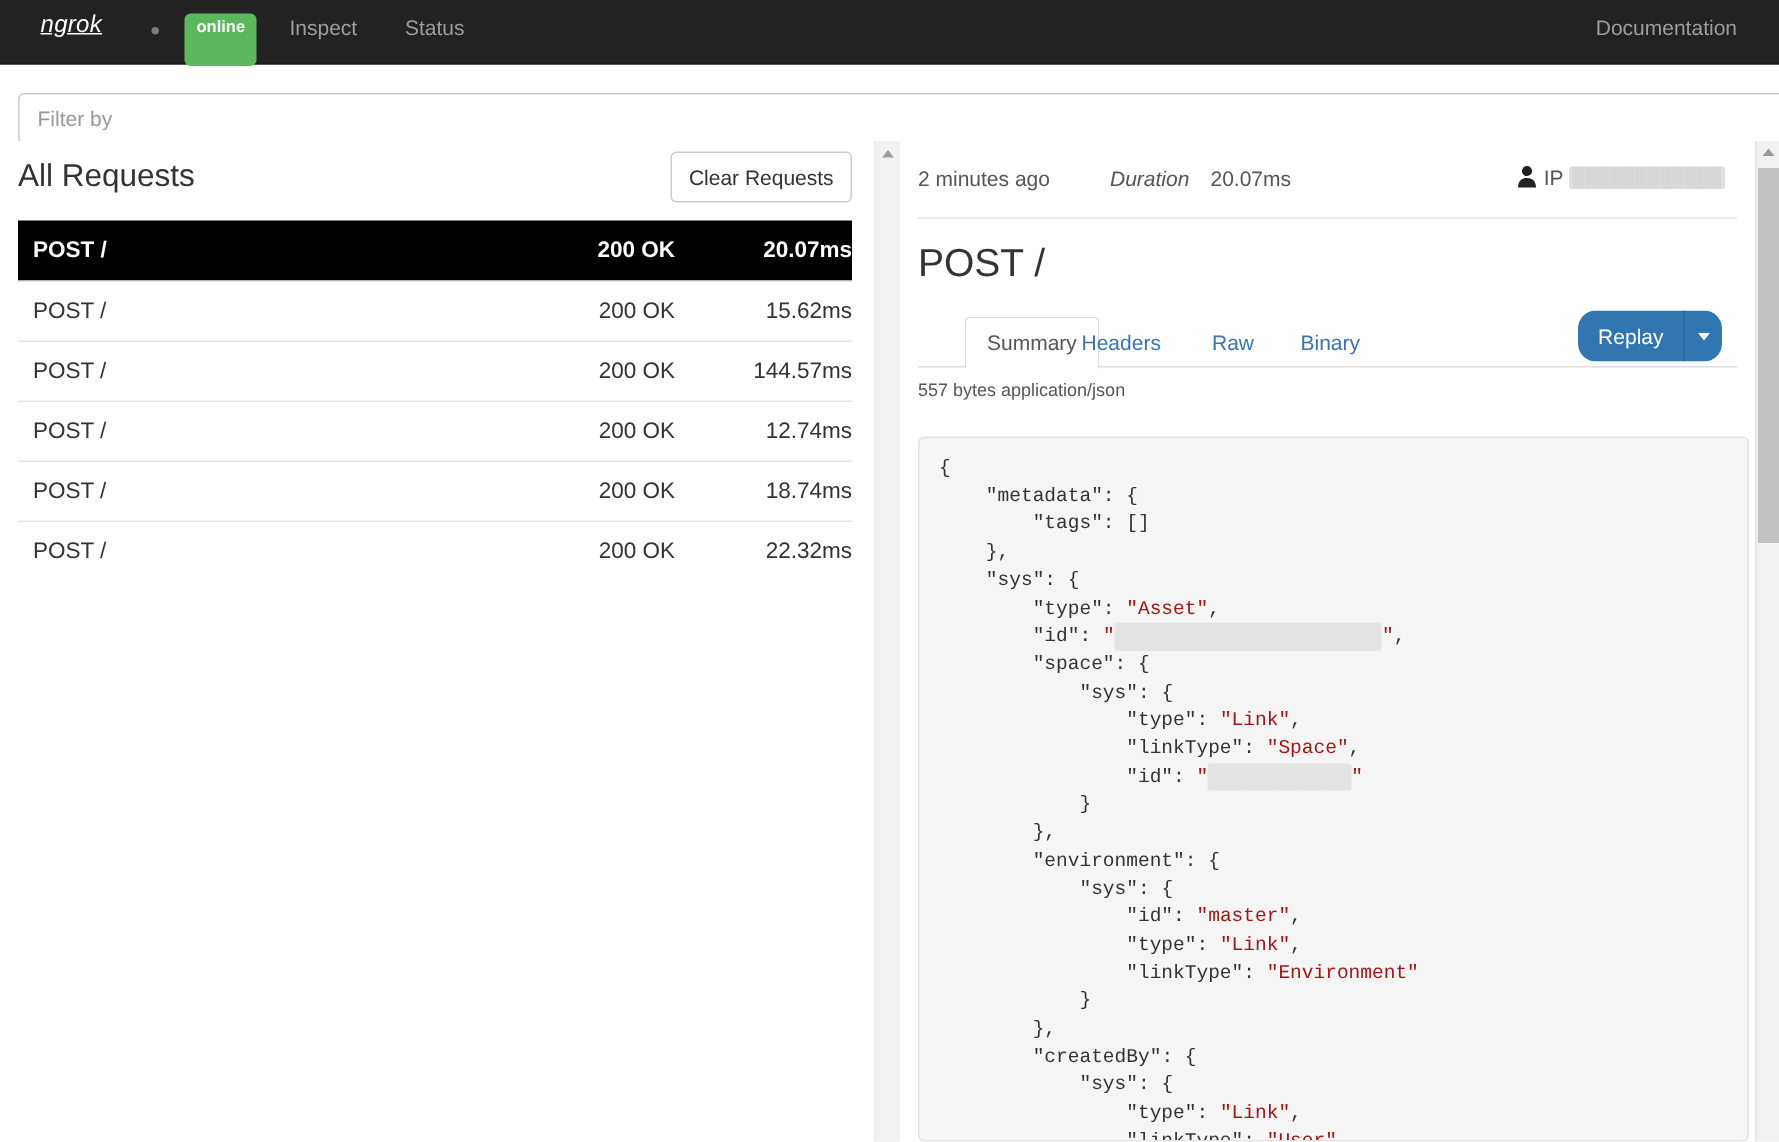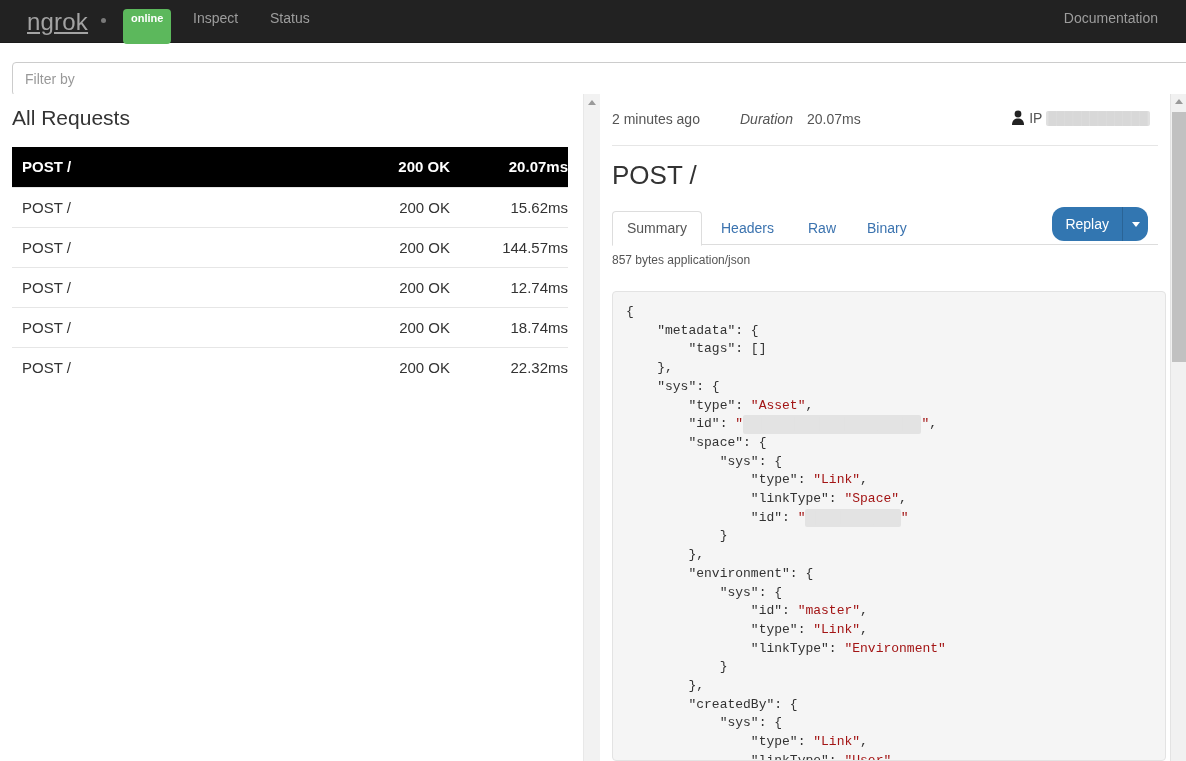--- a/index.html
+++ b/index.html
@@ -15,22 +15,23 @@
 
   
   .navbar {
     position: absolute; top: 0; left: 0;
     width: 1186px; height: 43px;
     background: #222222;
     border-bottom: 1px solid #1a1a1a;
   }
   .brand {
     position: absolute; left: 27px; top: 8px;
-    font-size: 24px; color: #a3a3a3;
+    font-size: 16px; color: #ffffff;
     letter-spacing: .2px;
+    font-style: italic;
   }
   .nav-dot {
     position: absolute; left: 101px; top: 18px;
     width: 5px; height: 5px; border-radius: 50%;
     background: #7a7a7a;
   }
   .badge-online {
     position: absolute; left: 123px; top: 9px;
     background: #5cb85c; color: #ffffff;
     font-size: 11px; font-weight: bold;
@@ -207,20 +208,21 @@
     border: 1px solid transparent;
     border-radius: 4px 4px 0 0;
     background: transparent;
     text-decoration: none;
   }
   .tab.active {
     color: #555555;
     background: #ffffff;
     border: 1px solid #dddddd;
     border-bottom-color: #ffffff;
+    margin-left: 31px;
   }
   .tab.t1 { left: 0; }
   .tab.t2 { left: 94px; }
   .tab.t3 { left: 181px; }
   .tab.t4 { left: 240px; }
 
   .replay-group {
     position: absolute; top: 113px; right: 22px;
     display: flex;
     height: 34px;
@@ -312,20 +314,21 @@
   <a class="nav-link docs" href="#">Documentation</a>
 </div>
 
 <div class="filter-wrap">
   <input class="filter-input" type="text" placeholder="Filter by" style="">
 </div>
 
 <div class="left-pane">
   <div class="left-head">
     <h2 class="all-requests">All Requests</h2>
+    <button class="clear-btn">Clear Requests</button>
   </div>
   <table class="req-table">
     <tbody>
       <tr class="req-row active">
         <td class="c-method">POST /</td>
         <td class="c-status">200 OK</td>
         <td class="c-dur">20.07ms</td>
       </tr>
       <tr class="req-row">
         <td class="c-method">POST /</td>
@@ -383,21 +386,21 @@
     <a class="tab t2" href="#">Headers</a>
     <a class="tab t3" href="#">Raw</a>
     <a class="tab t4" href="#">Binary</a>
   </div>
 
   <div class="replay-group">
     <button class="replay-btn">Replay</button>
     <button class="replay-caret"></button>
   </div>
 
-  <div class="bytes-line">857 bytes application/json</div>
+  <div class="bytes-line">557 bytes application/json</div>
 
   <div class="code-wrap">
     <pre class="code"><span class="b">{</span>
     <span class="k">"metadata"</span>: <span class="b">{</span>
         <span class="k">"tags"</span>: []
     <span class="b">}</span>,
     <span class="k">"sys"</span>: <span class="b">{</span>
         <span class="k">"type"</span>: <span class="s">"Asset"</span>,
         <span class="k">"id"</span>: <span class="s">"</span><span class="redacted code">█████████████████████</span><span class="s">"</span>,
         <span class="k">"space"</span>: <span class="b">{</span>

